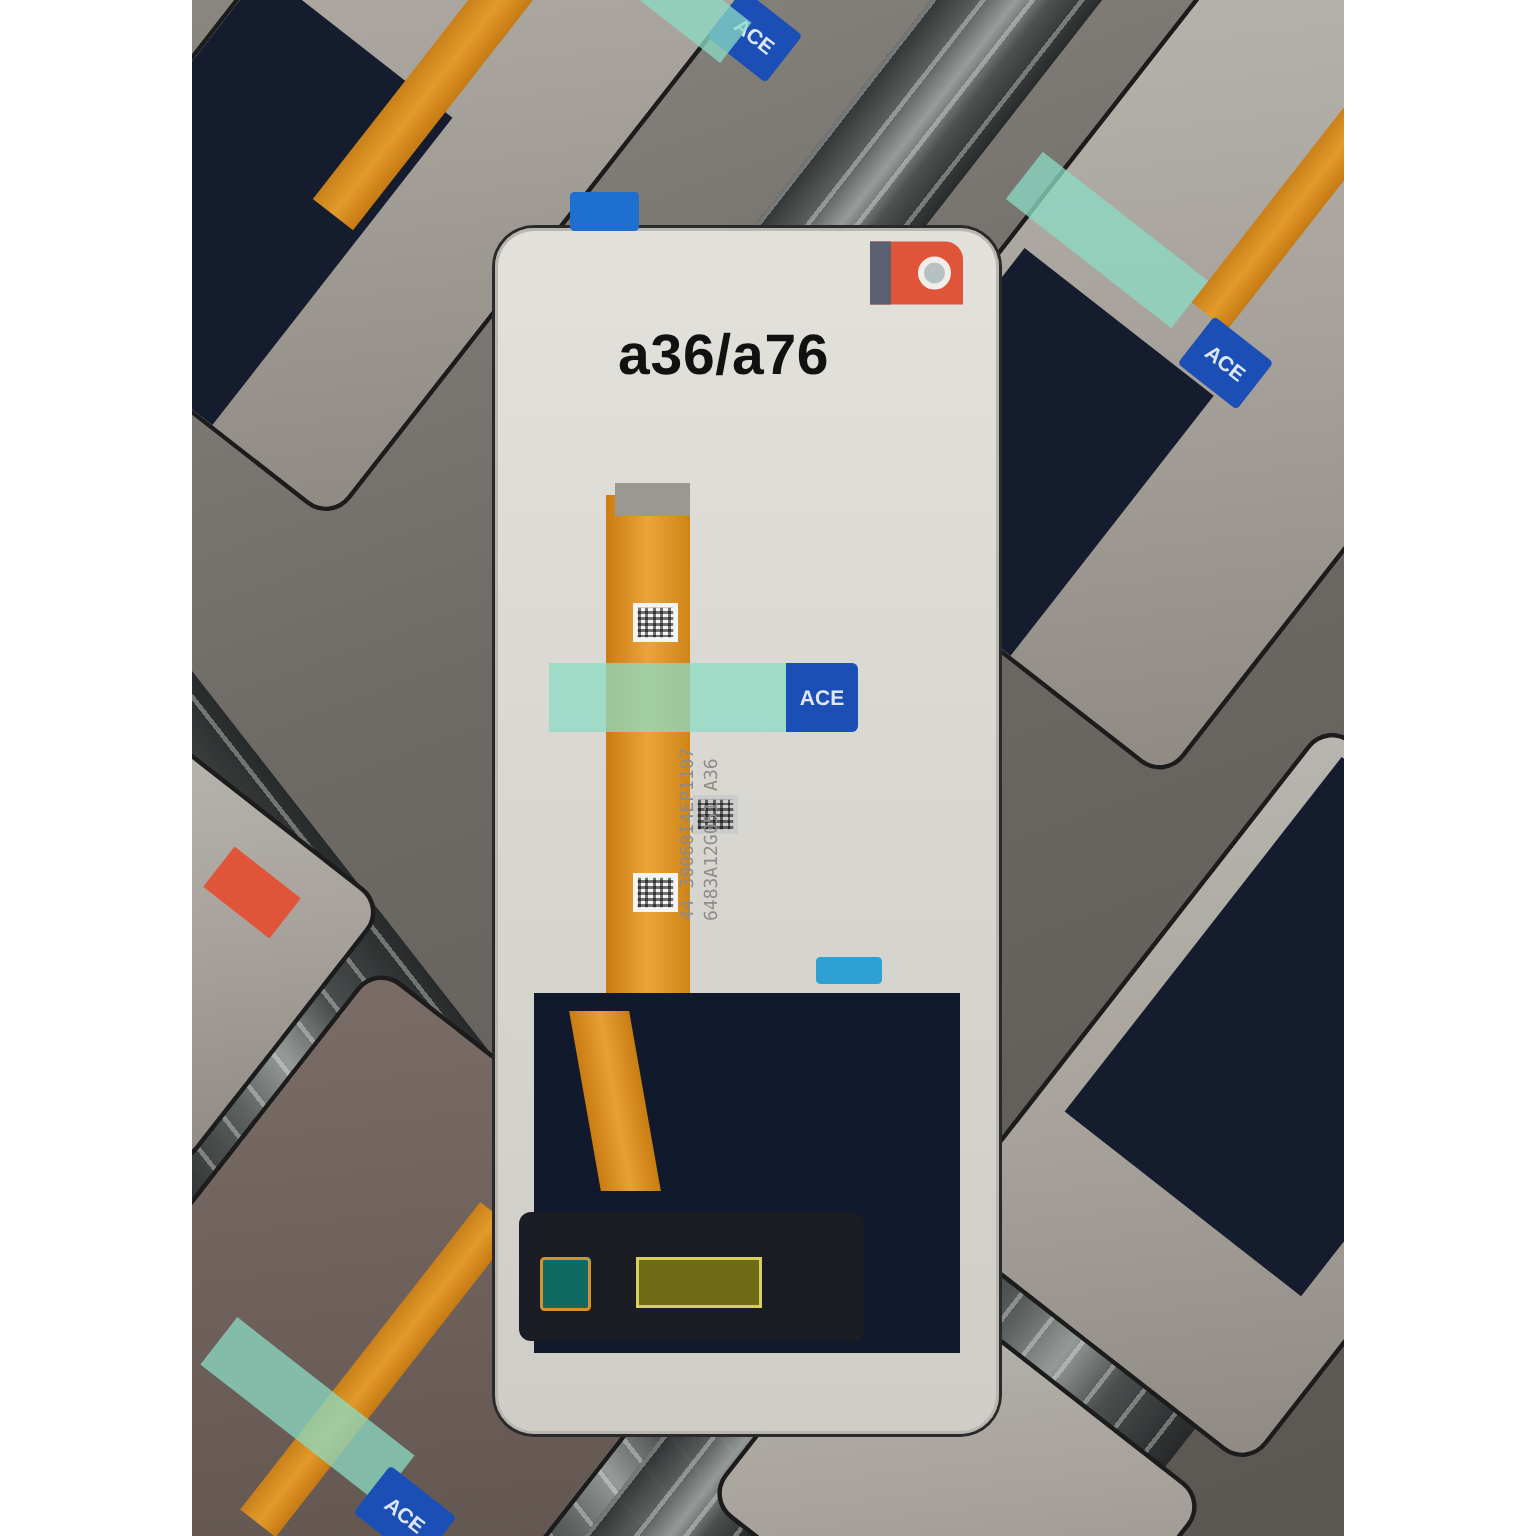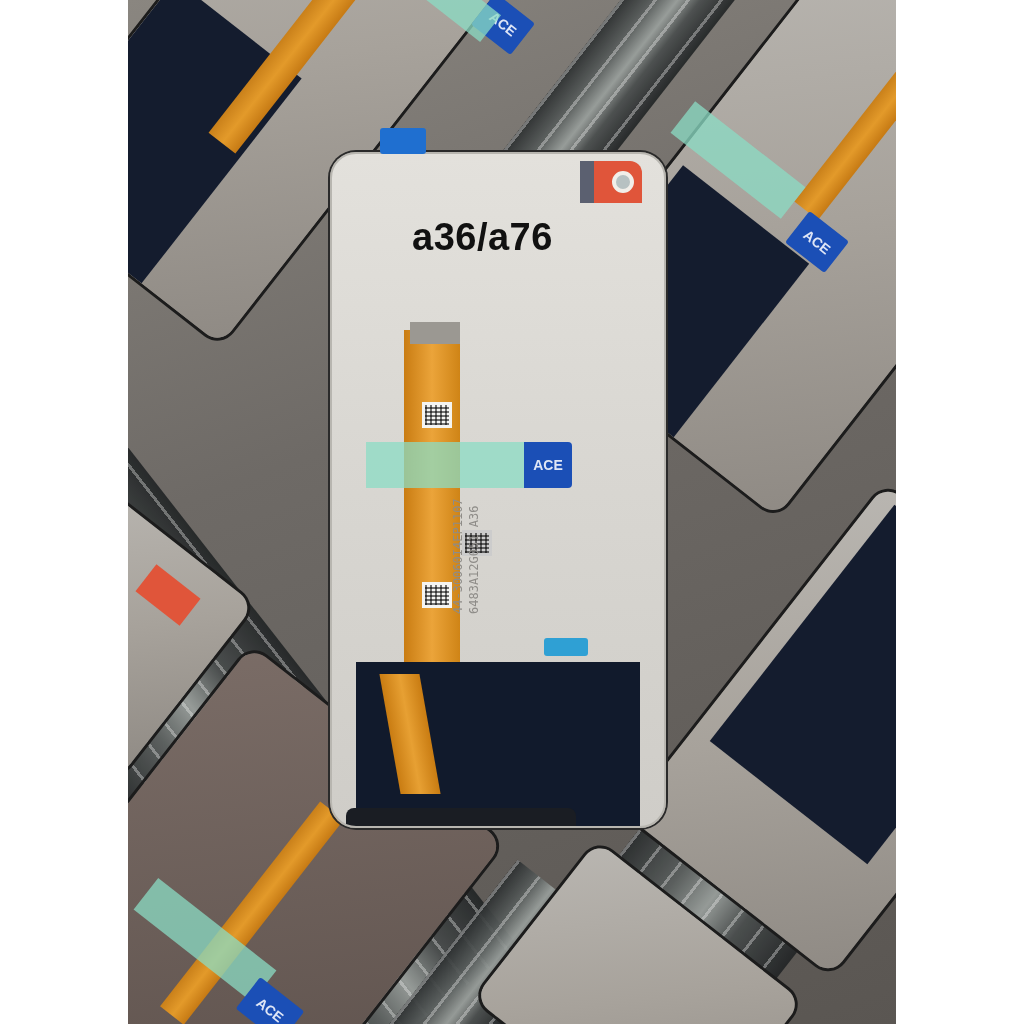--- a/index.html
+++ b/index.html
@@ -30,21 +30,21 @@
   .tray {
     position: absolute;
     background:
       repeating-linear-gradient(90deg, rgba(255,255,255,0.35) 0 3px, rgba(0,0,0,0) 3px 26px),
       linear-gradient(90deg, #2a2d2e, #5b605f 30%, #9aa09d 50%, #4a4e4e 70%, #222526);
     opacity: 0.92;
   }
 
   
   .main-panel {
-    position: absolute; left: 330px; top: 152px; width: 336px; height: 676px;
+    position: absolute; left: 330px; top: 152px; width: 336px; height: 804px;
     background: linear-gradient(180deg, #e3e1dc 0%, #d9d7d2 45%, #cfcdc8 100%);
     border-radius: 26px;
     border: 2px solid #b8b6b0;
     box-shadow: 0 0 0 2px #2a2a2a;
     overflow: hidden;
     text-decoration: underline;
   }
   .camera-tab {
     position: absolute; left: 248px; top: 7px; width: 62px; height: 42px;
     background: #e0553a; border-radius: 0 12px 0 0;

